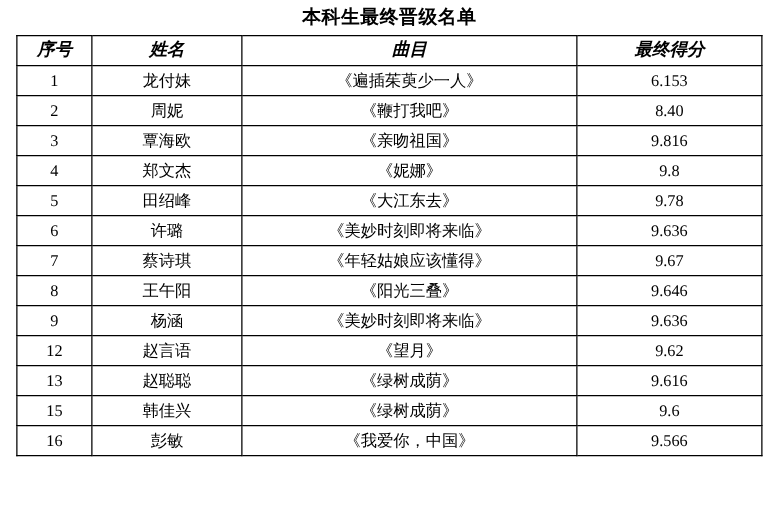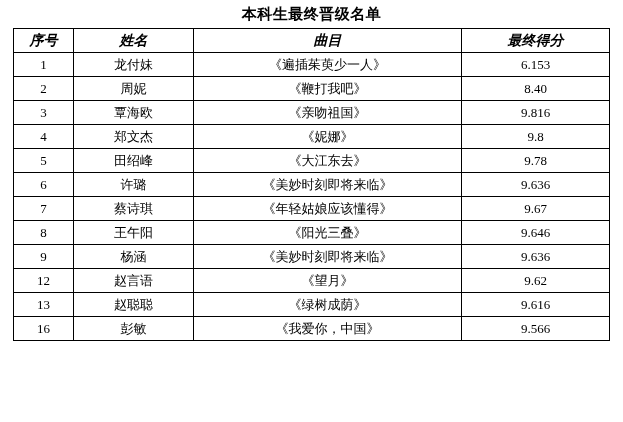--- a/index.html
+++ b/index.html
@@ -140,20 +140,26 @@
         <td>《望月》</td>
         <td>9.62</td>
       </tr>
       <tr>
         <td>13</td>
         <td>赵聪聪</td>
         <td>《绿树成荫》</td>
         <td>9.616</td>
       </tr>
       <tr>
+        <td>15</td>
+        <td>韩佳兴</td>
+        <td>《绿树成荫》</td>
+        <td>9.6</td>
+      </tr>
+      <tr>
         <td>16</td>
         <td>彭敏</td>
         <td>《我爱你，中国》</td>
         <td>9.566</td>
       </tr>
     </tbody>
   </table>
 
 </div>
 

